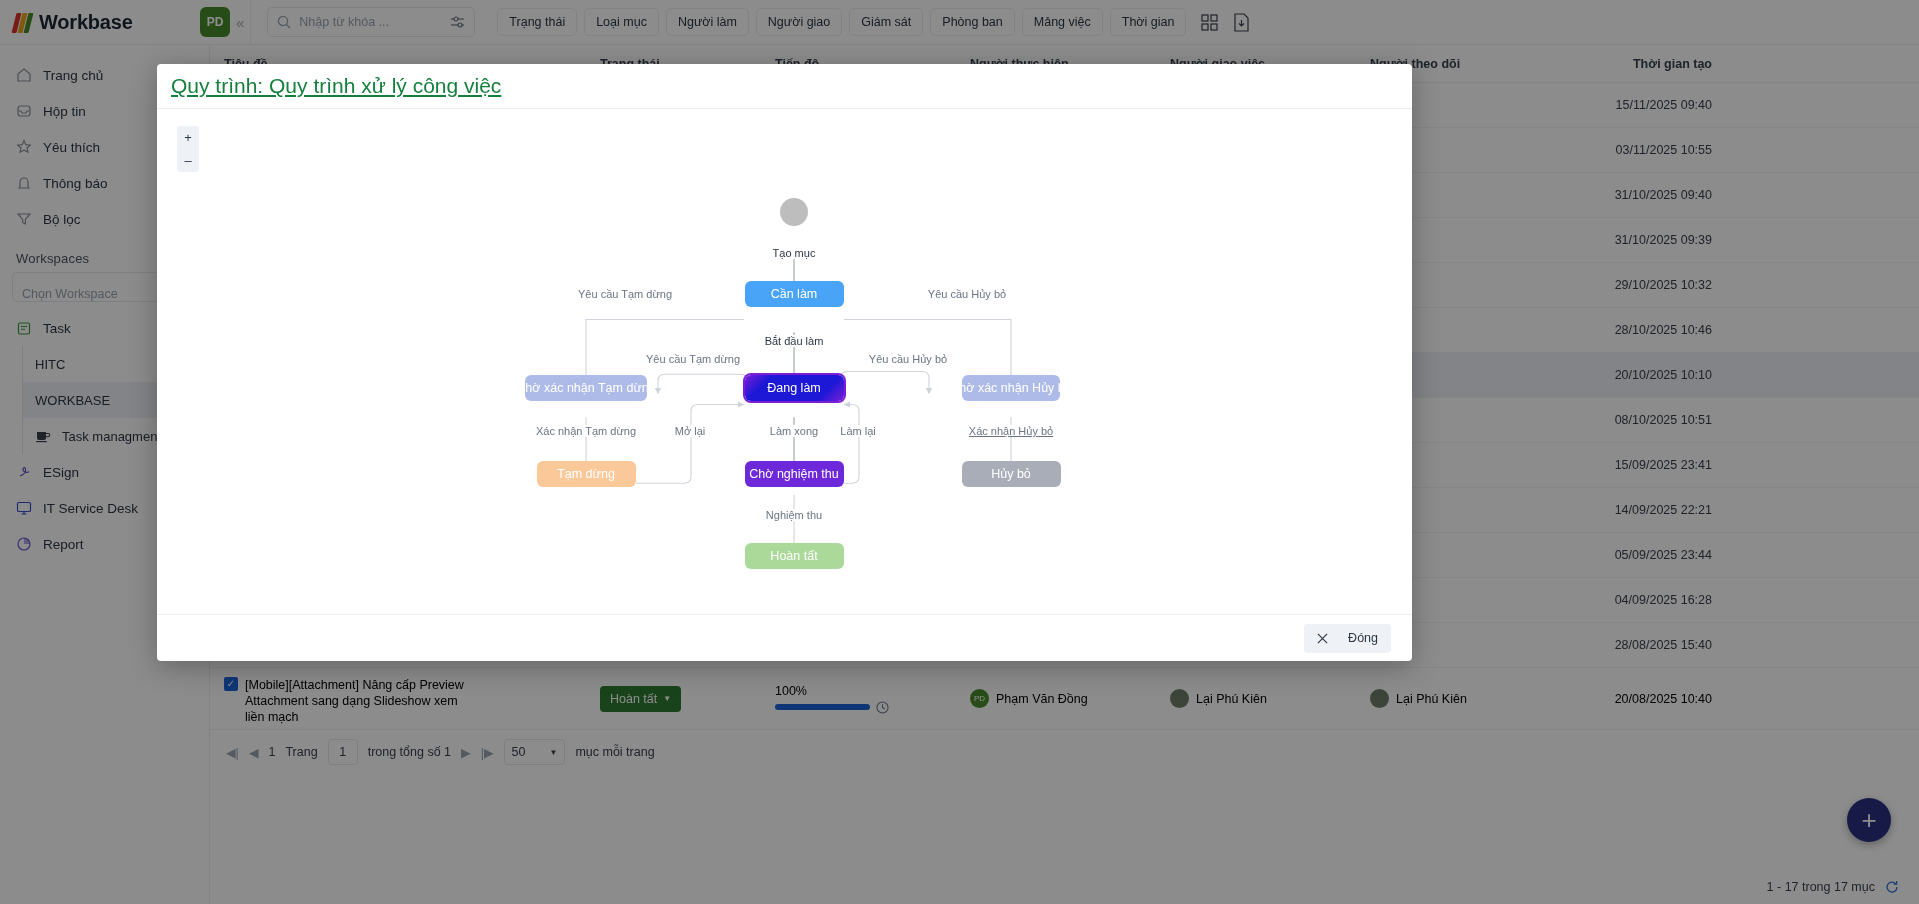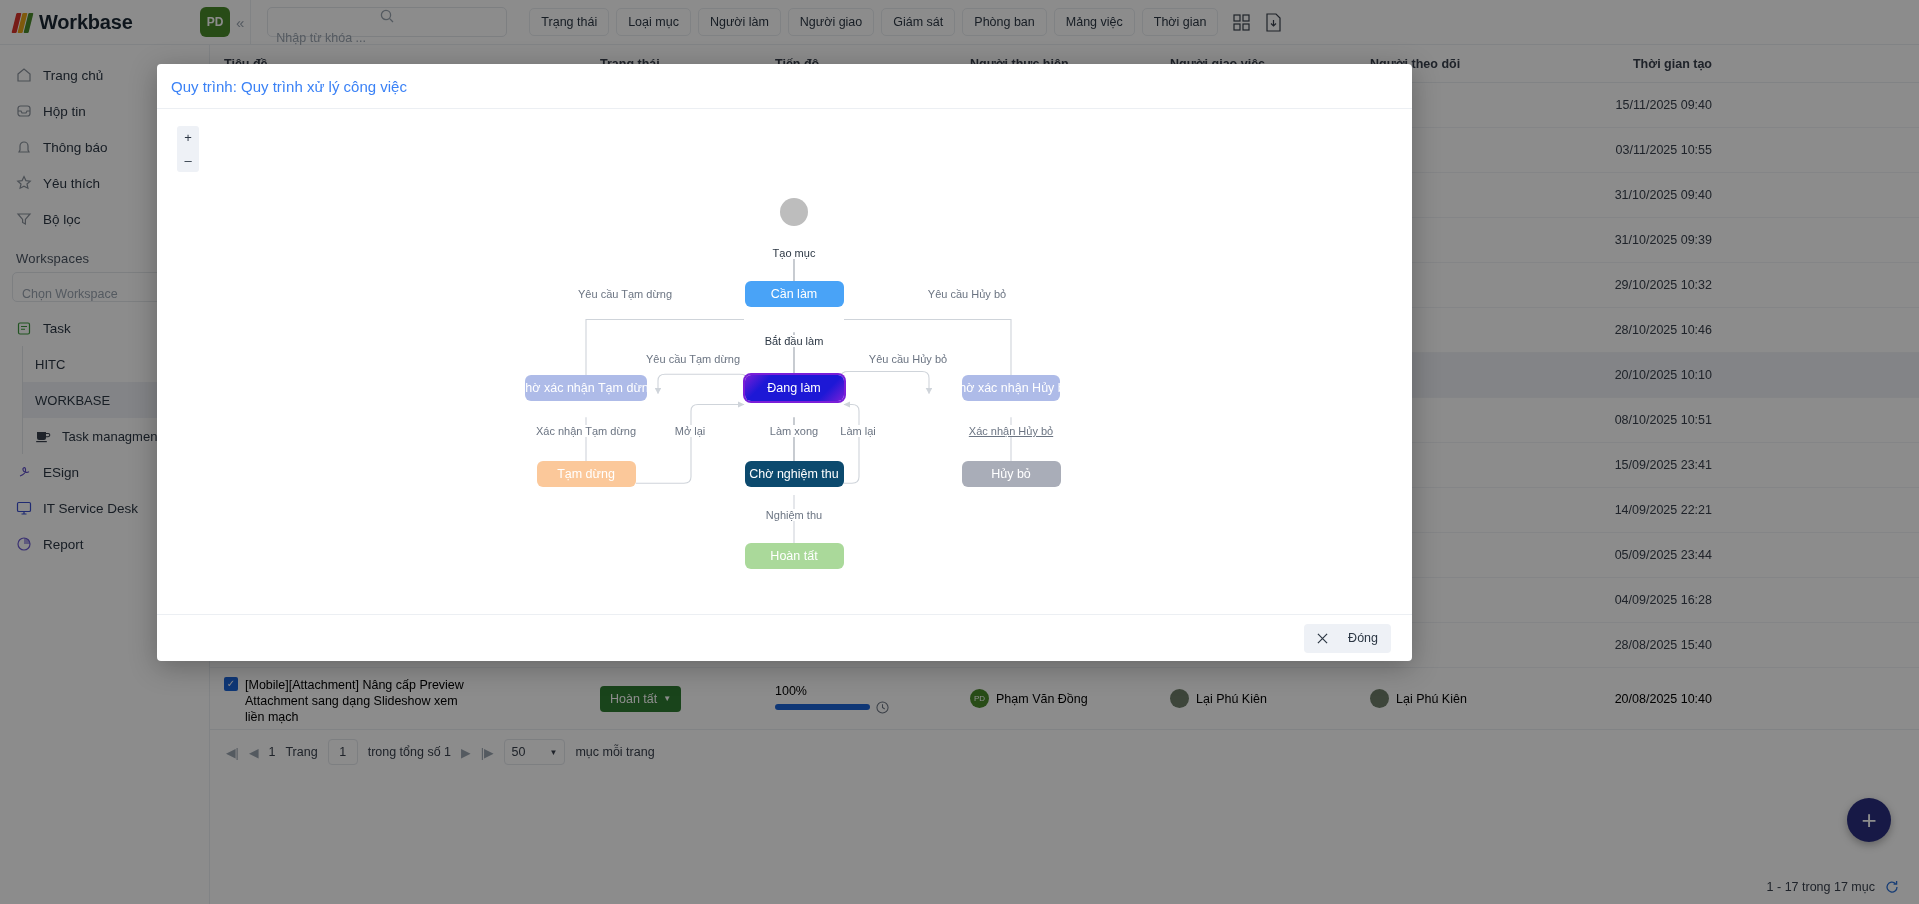--- a/index.html
+++ b/index.html
@@ -25,24 +25,23 @@
   .brand-name { font-size: 20px; font-weight: 700; color: #1b2733; letter-spacing:-.2px;}
   .avatar-sq {
     width: 30px; height: 30px; border-radius: 6px; background: #4a8a2a;
     color: #fff; font-size: 12px; font-weight: 700;
     display: flex; align-items: center; justify-content: center;
   }
   .collapse-btn { color:#9aa4b0; font-size:15px; margin-left:6px; cursor:pointer;}
   .divider-v { width:1px; height:45px; background:#eceff3; margin-left:6px;}
 
   .searchbox {
-    margin-left: 16px; width: 240px; height: 30px; border: 1px solid #e3e7ec;
+    margin-left: 16px; width: 208px; height: 30px; border: 1px solid #e3e7ec;
     border-radius: 5px; display: flex; align-items: center; padding: 0 8px; gap: 7px;
     background:#fff;
-    flex-direction:column;
   }
   .searchbox input { border: 0; outline: 0; font-size: 12.5px; color:#4b5563; width:100%;
     font-family:"Liberation Sans", sans-serif; background:transparent;}
   .searchbox input::placeholder { color: #9aa4b0; }
 
   .filters { display:flex; align-items:center; gap: 7px; margin-left: 22px;}
   .filter-chip {
     height: 28px; padding: 0 11px; border: 1px solid #e9edf1; border-radius: 5px;
     font-size: 12.5px; color: #2c3744; display:flex; align-items:center; cursor:pointer;
     background:#fff; white-space:nowrap;
@@ -115,21 +114,21 @@
   .overlay { position:absolute; inset:0; background: rgba(0,0,0,.45); }
   .modal {
     position:absolute; left:157px; top:64px; width:1255px; height:597px;
     background:#fff; border-radius:4px; box-shadow:0 6px 28px rgba(0,0,0,.28);
     display:flex; flex-direction:column;
   }
   .modal-head {
     height: 45px; display:flex; align-items:center; justify-content:space-between;
     padding: 0 22px 0 14px; border-bottom:1px solid #eceff3;
   }
-  .modal-title { font-size: 15px; color:#3b82f6; }
+  .modal-title { font-size: 21px; color:#15803d;text-decoration:underline; }
   .modal-x { color:#6b7482; font-size:15px; cursor:pointer; }
   .modal-body { flex:1; position:relative; overflow:hidden; }
   .modal-foot {
     height: 47px; border-top:1px solid #eceff3; display:flex; align-items:center;
     justify-content:flex-end; padding-right: 21px;
   }
   .btn-close {
     background:#eef1f6; border:0; border-radius:4px; height:29px; padding:0 13px;
     font-size:12.5px; color:#2c3744; display:flex; align-items:center; gap:20px; cursor:pointer;
     font-family:"Liberation Sans", sans-serif;
@@ -219,29 +218,29 @@
     </div>
     <div class="nav-item">
       <svg class="ic" viewBox="0 0 16 16">
         <rect x="2" y="3" width="12" height="10" rx="2.5" fill="none" stroke="#8a929c" stroke-width="1.2"></rect>
         <path d="M2 8h3l1 2h4l1-2h3" fill="none" stroke="#8a929c" stroke-width="1.2"></path>
       </svg>
       <span>Hộp tin</span>
     </div>
     <div class="nav-item">
       <svg class="ic" viewBox="0 0 16 16">
+        <path d="M8 1.6l1.9 4 4.3.5-3.2 2.9.9 4.2L8 11.1 4.1 13.2l.9-4.2L1.8 6.1l4.3-.5z" fill="none" stroke="#8a929c" stroke-width="1.2"></path>
+      </svg>
+      <span>Yêu thích</span>
+    </div>
+    <div class="nav-item">
+      <svg class="ic" viewBox="0 0 16 16">
         <path d="M4 11V7a4 4 0 018 0v4l1 2H3z" fill="none" stroke="#8a929c" stroke-width="1.2"></path>
       </svg>
       <span>Thông báo</span>
-    </div>
-    <div class="nav-item">
-      <svg class="ic" viewBox="0 0 16 16">
-        <path d="M8 1.6l1.9 4 4.3.5-3.2 2.9.9 4.2L8 11.1 4.1 13.2l.9-4.2L1.8 6.1l4.3-.5z" fill="none" stroke="#8a929c" stroke-width="1.2"></path>
-      </svg>
-      <span>Yêu thích</span>
     </div>
     <div class="nav-item">
       <svg class="ic" viewBox="0 0 16 16">
         <path d="M2 3h12l-4.6 5.4V13L6.6 11.4V8.4z" fill="none" stroke="#8a929c" stroke-width="1.2"></path>
       </svg>
       <span>Bộ lọc</span>
     </div>
 
     <div class="nav-sec">Workspaces</div>
     <div class="ws-select">
@@ -557,21 +556,21 @@
         </div>
         <div class="node" style="width: 99px; height: 26px; left: 587.5px; top: 266px; background: linear-gradient(135deg, rgb(122, 30, 216) 0%, rgb(29, 24, 214) 22%, rgb(29, 24, 214) 78%, rgb(122, 30, 216) 100%); box-shadow: rgb(122, 30, 216) 0px 0px 0px 2px;">
           <span>Đang làm</span>
         </div>
         <div class="node" style="width: 98px; height: 26px; left: 805px; top: 266px; background: rgb(174, 187, 232);">
           <span>Chờ xác nhận Hủy bỏ</span>
         </div>
         <div class="node" style="width: 99px; height: 26px; left: 379.5px; top: 352px; background: rgb(251, 200, 154);">
           <span>Tạm dừng</span>
         </div>
-        <div class="node" style="width: 99px; height: 26px; left: 587.5px; top: 352px; background: #0c4a6e;">
+        <div class="node" style="width: 99px; height: 26px; left: 587.5px; top: 352px; background: #6d28d9;">
           <span>Chờ nghiệm thu</span>
         </div>
         <div class="node" style="width: 99px; height: 26px; left: 804.5px; top: 352px; background: rgb(169, 173, 184);">
           <span>Hủy bỏ</span>
         </div>
         <div class="node" style="width: 99px; height: 26px; left: 587.5px; top: 434px; background: rgb(170, 217, 154);">
           <span>Hoàn tất</span>
         </div>
         <div class="edge-label dark" style="left: 637px; top: 144px;">Tạo mục</div>
         <div class="edge-label" style="left: 468px; top: 185px;">Yêu cầu Tạm dừng</div>

